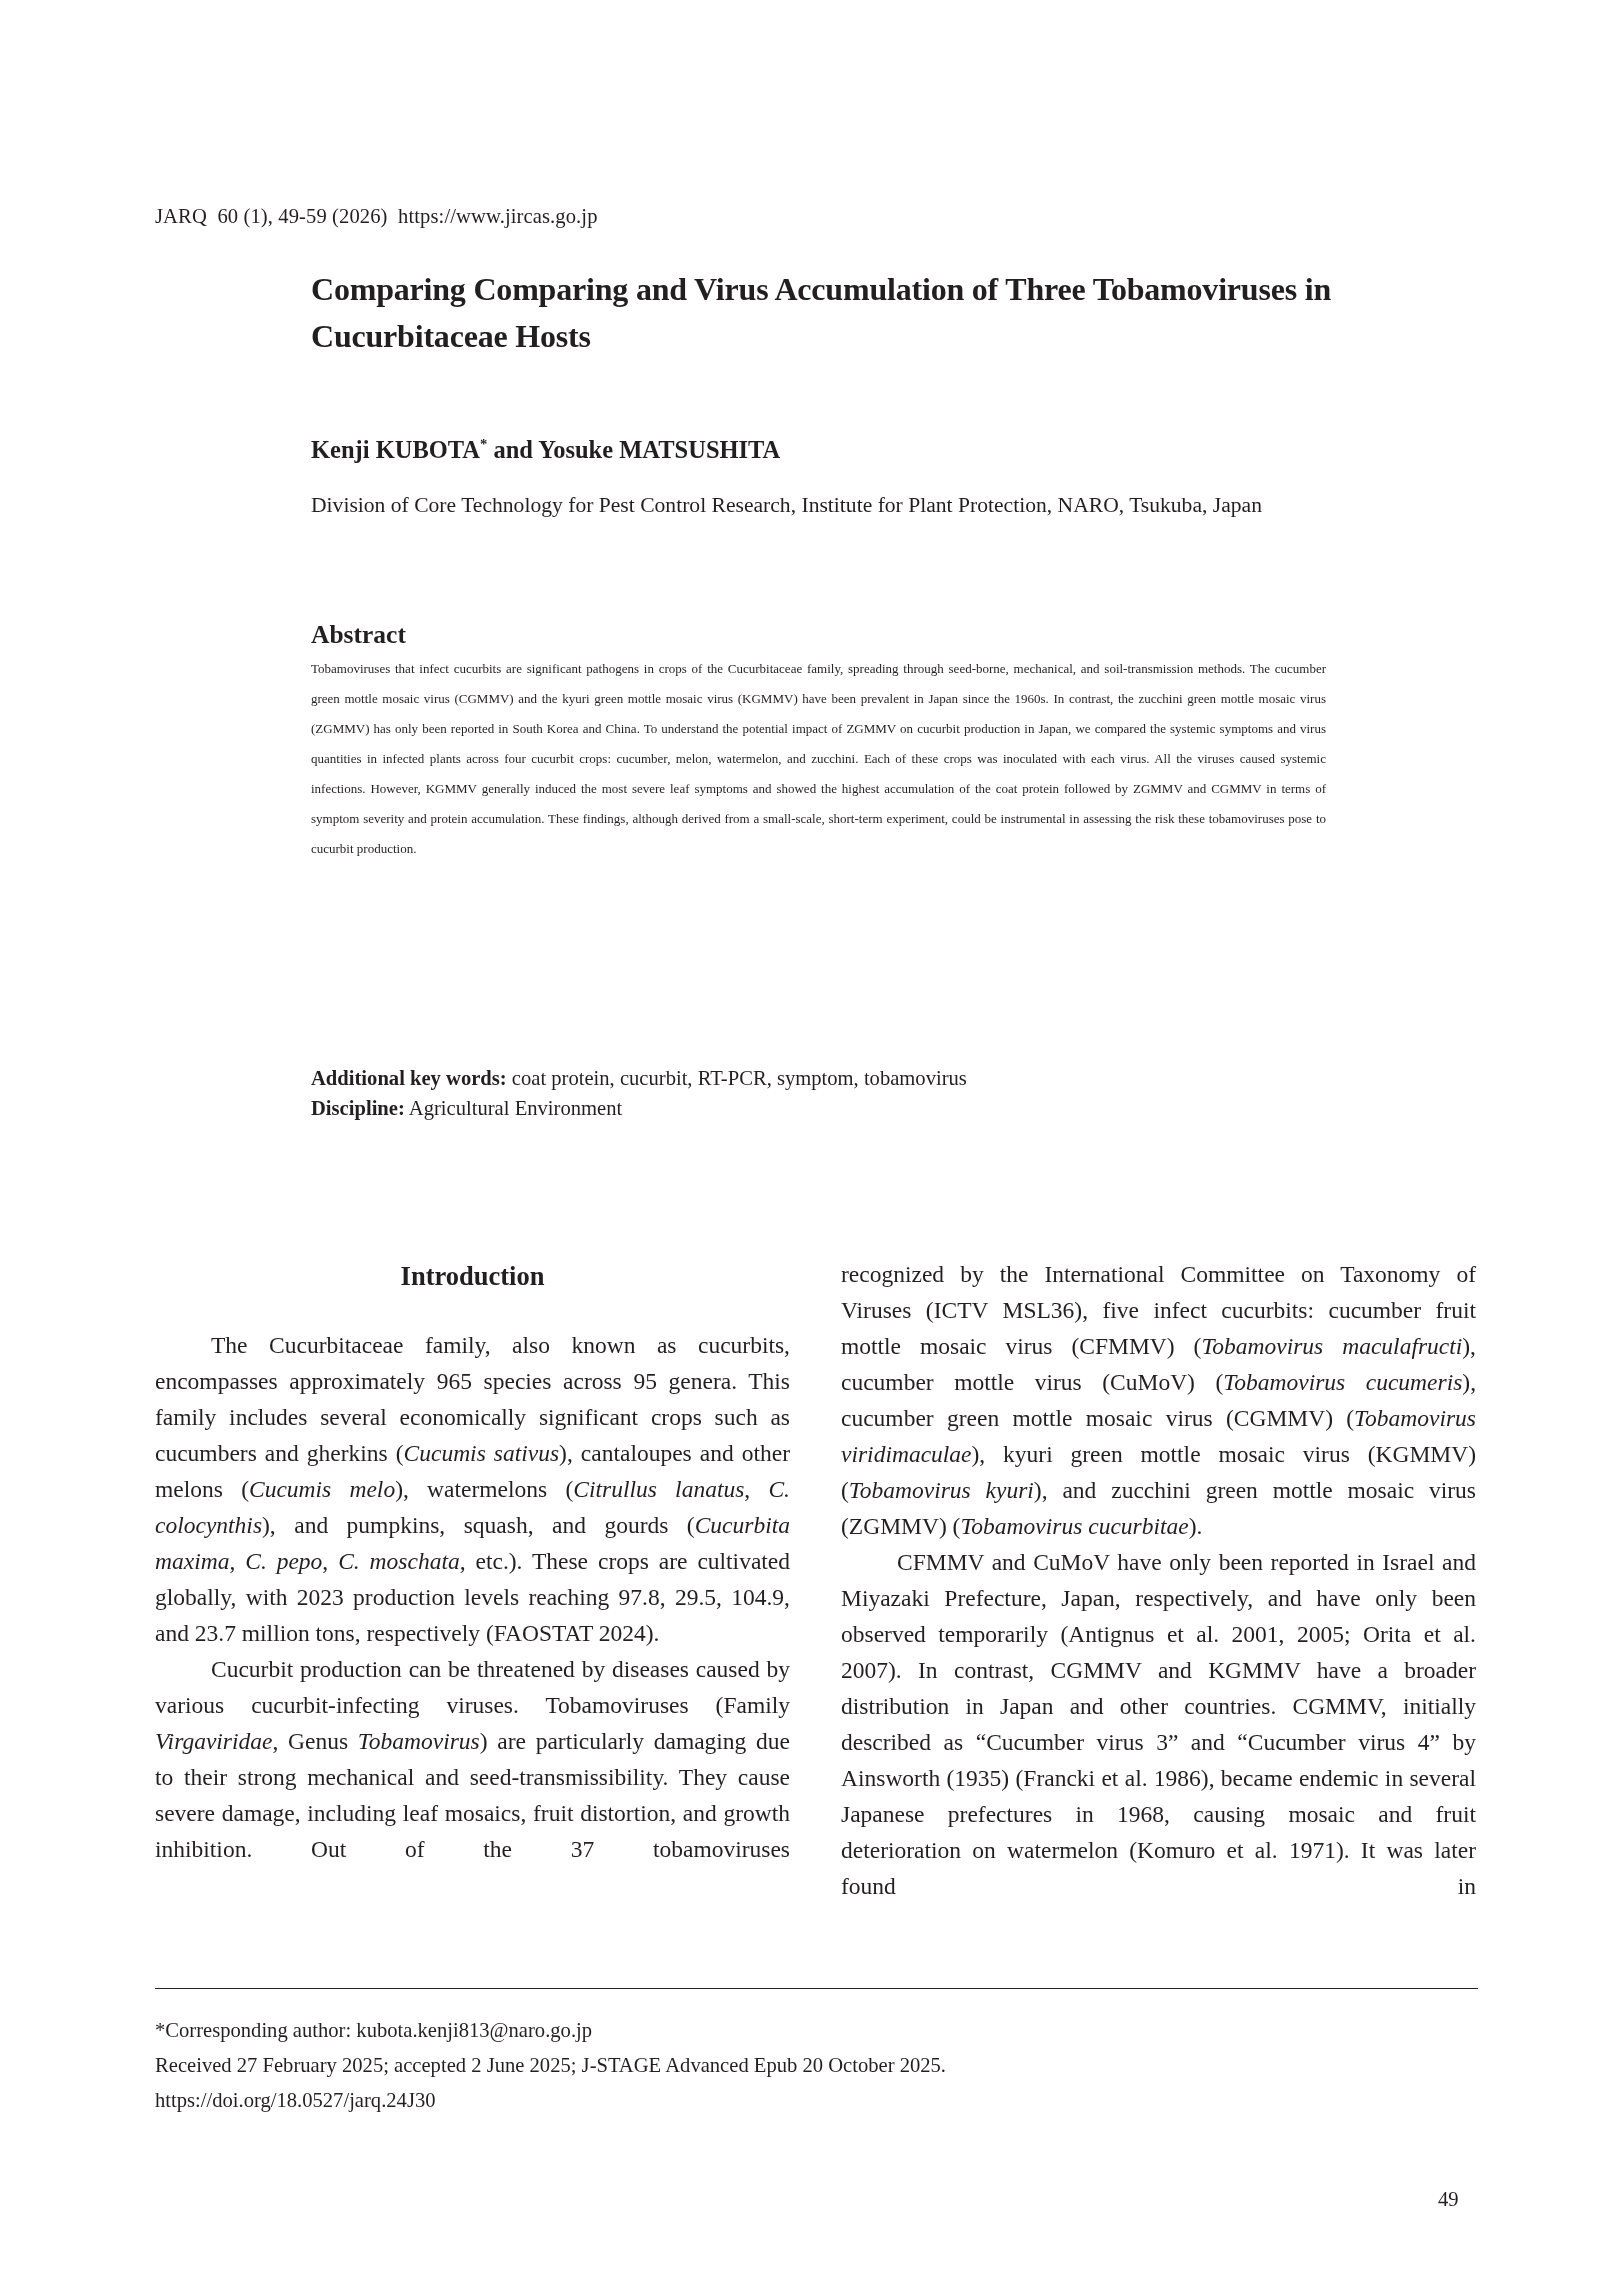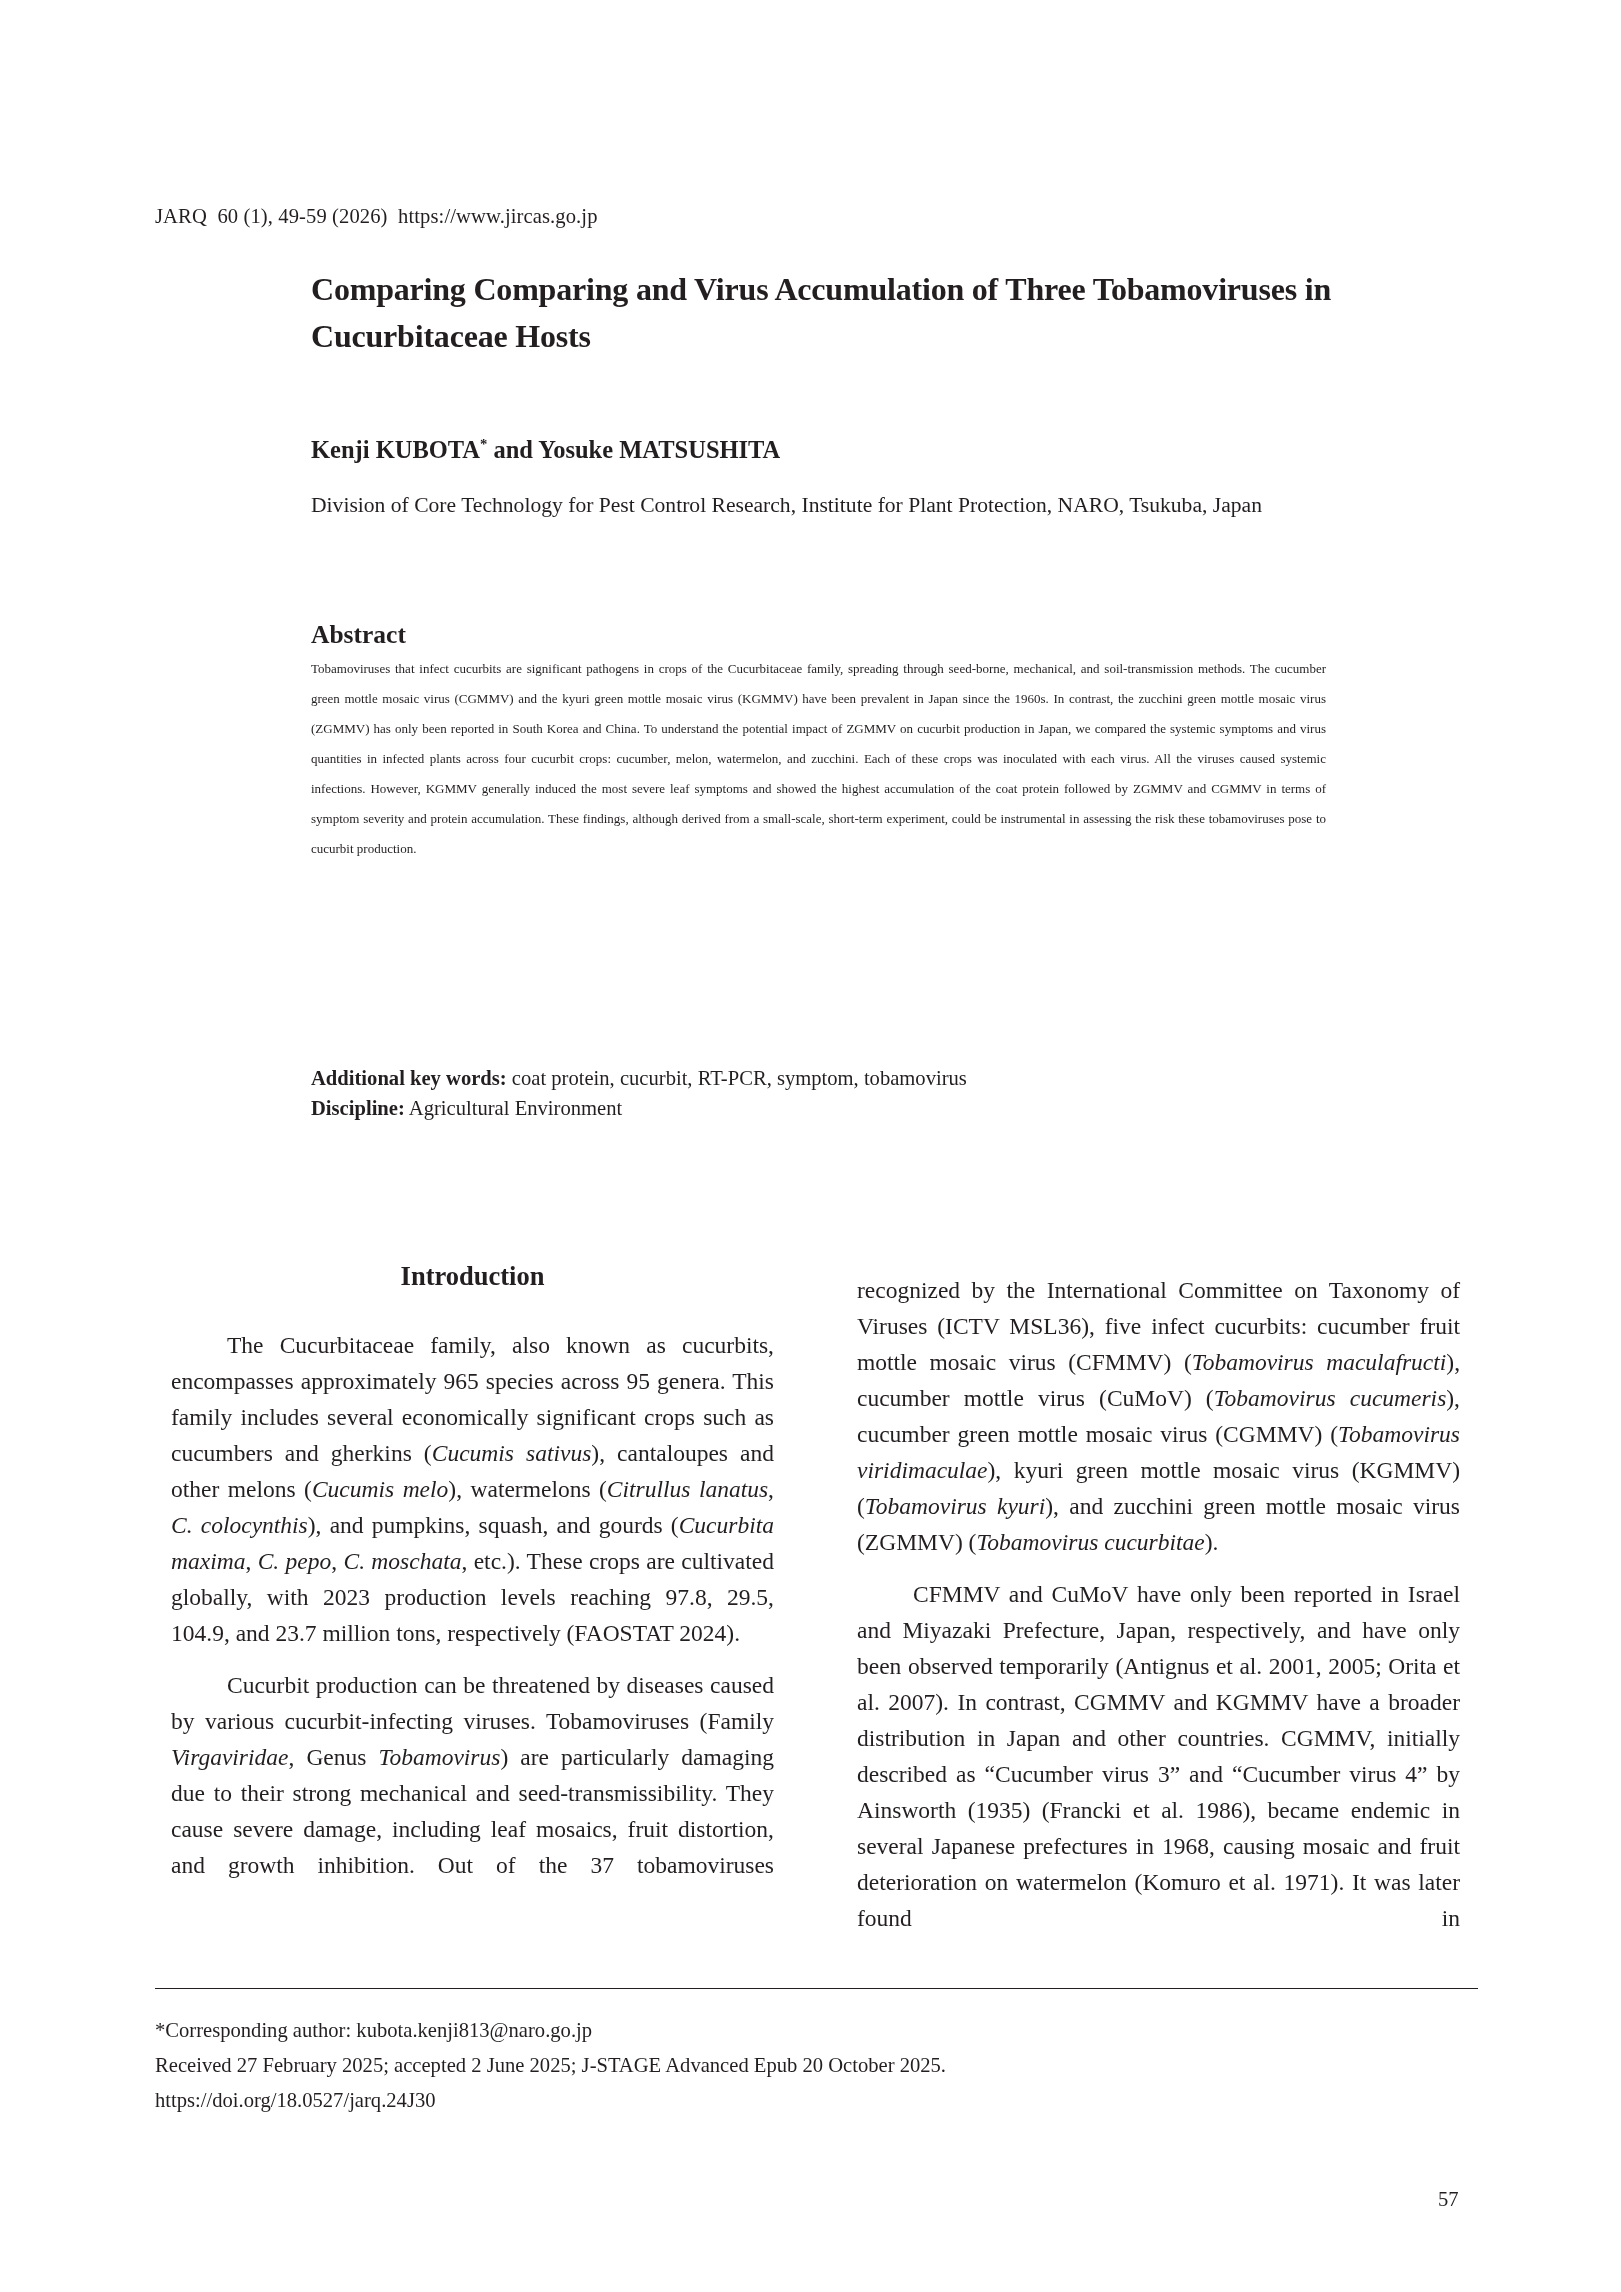--- a/index.html
+++ b/index.html
@@ -36,21 +36,21 @@
     .keywords b { font-weight: bold; }
     .col {
       top: 1259px; width: 635px; font-size: 23.5px; line-height: 36px;
       text-align: justify;
     }
     .col-left { left: 155px; }
     .col-right { left: 841px; top: 1256px; }
     .section-heading {
       font-size: 26.5px; font-weight: bold; line-height: 35px; margin-bottom: 33px; text-align: center;
     }
-    .col p { margin: 16px; }
+    .col p { margin: 0; }
     .col p.indent { text-indent: 56px; }
     .col p.last { text-align-last: left; }
     .col p.cont { text-align-last: justify; }
     .rule {
       left: 155px; top: 1988px; width: 1323px; height: 0; border-top: 1.6px solid #231f20;
     }
     .footnotes {
       left: 155px; top: 2013px; font-size: 20.6px; line-height: 35px;
     }
     .footnotes div { white-space: nowrap; }
@@ -92,14 +92,14 @@
 </div>
 
 <div class="abs rule"></div>
 
 <div class="abs footnotes">
   <div>*Corresponding author: kubota.kenji813@naro.go.jp</div>
   <div>Received 27 February 2025; accepted 2 June 2025; J-STAGE Advanced Epub 20 October 2025.</div>
   <div>https://doi.org/18.0527/jarq.24J30</div>
 </div>
 
-<div class="abs page-number">57</div>
+<div class="abs page-number">49</div>
 
 
 </body></html>

